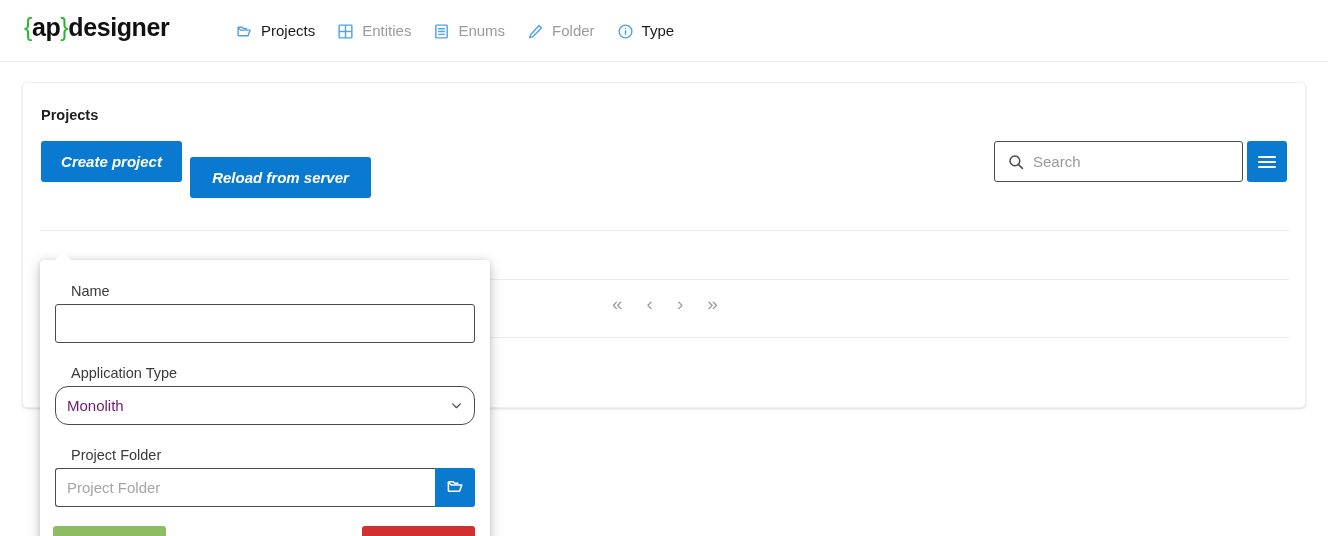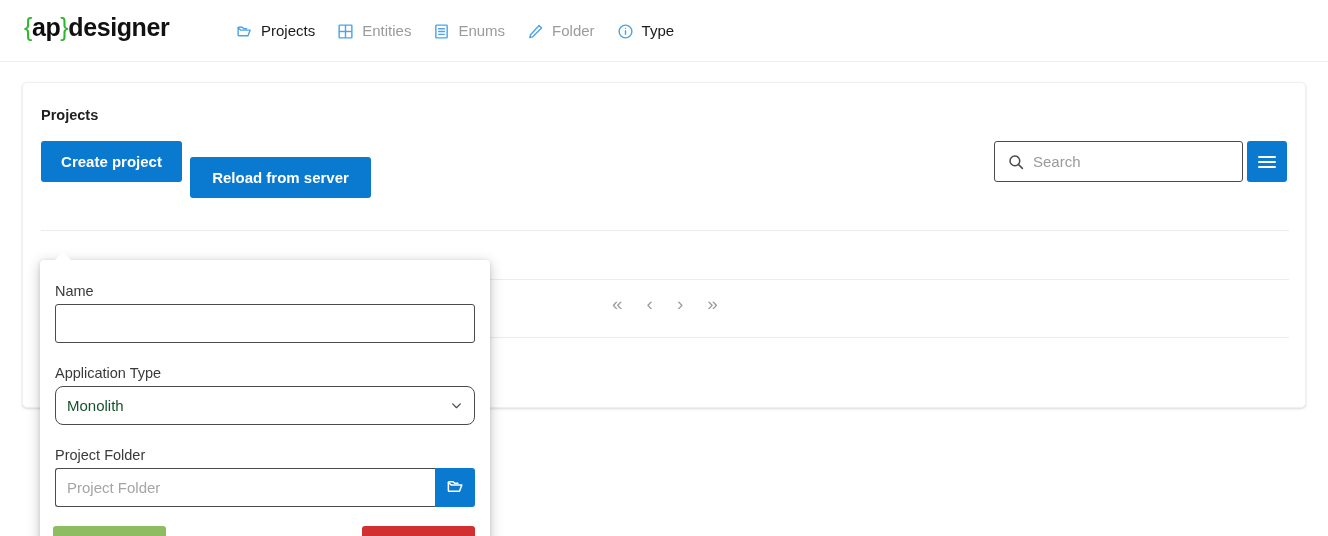--- a/index.html
+++ b/index.html
@@ -101,21 +101,21 @@
   .btn {
     font-family: "Liberation Sans", sans-serif;
     font-size: 15px;
     font-weight: 700;
     border: none;
     border-radius: 3px;
     cursor: pointer;
     line-height: 18px;
     color: #ffffff;
   }
-  .btn-primary { background: #0a79d0; }
+  .btn-primary { background: #0a79d0; font-style: italic; }
   .btn-create-project {
     position: absolute;
     left: 0; top: 0;
     width: 141px; height: 41px;
   }
   .btn-reload {
     position: absolute;
     left: 149px; top: 16px;
     width: 181px; height: 41px;
   }
@@ -221,20 +221,21 @@
     border-left: 9px solid transparent;
     border-right: 9px solid transparent;
     border-bottom: 9px solid #ffffff;
   }
 
   .field-label {
     position: absolute;
     font-size: 14.5px;
     color: #3a3a3a;
     line-height: 18px;
+    margin-left: 16px;
   }
   .lbl-name { left: 15px; top: 22px; }
   .lbl-apptype { left: 15px; top: 104px; }
   .lbl-folder { left: 15px; top: 186px; }
 
   .text-input {
     position: absolute;
     left: 15px;
     width: 420px;
     height: 39px;
@@ -251,25 +252,25 @@
   .inp-name { top: 44px; }
 
   .select-wrap {
     position: absolute;
     left: 15px; top: 126px;
     width: 420px; height: 39px;
   }
   .select-box {
     width: 100%; height: 100%;
     border: 1px solid #4c4c4c;
-    border-radius: 8px;
-    background: #ffffff;
-    font-family: "Liberation Sans", sans-serif;
-    font-size: 15px;
-    color: #14532d;
+    border-radius: 13px;
+    background: #ffffff;
+    font-family: "Liberation Sans", sans-serif;
+    font-size: 15px;
+    color: #701a75;
     padding: 0 34px 0 11px;
     outline: none;
     appearance: none;
     -webkit-appearance: none;
     cursor: pointer;
   }
   .select-chevron {
     position: absolute;
     right: 11px; top: 13px;
     pointer-events: none;

